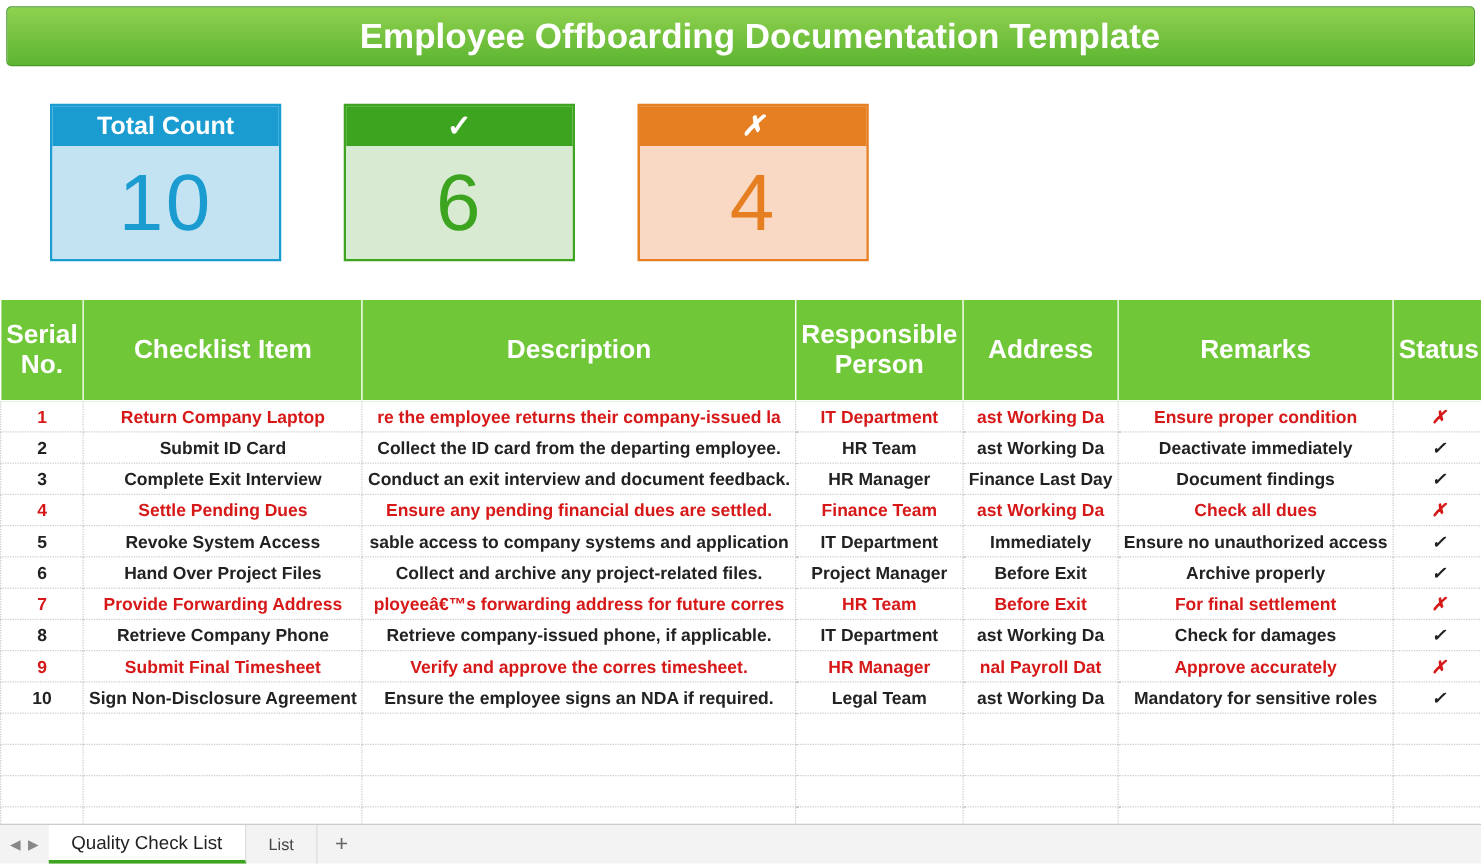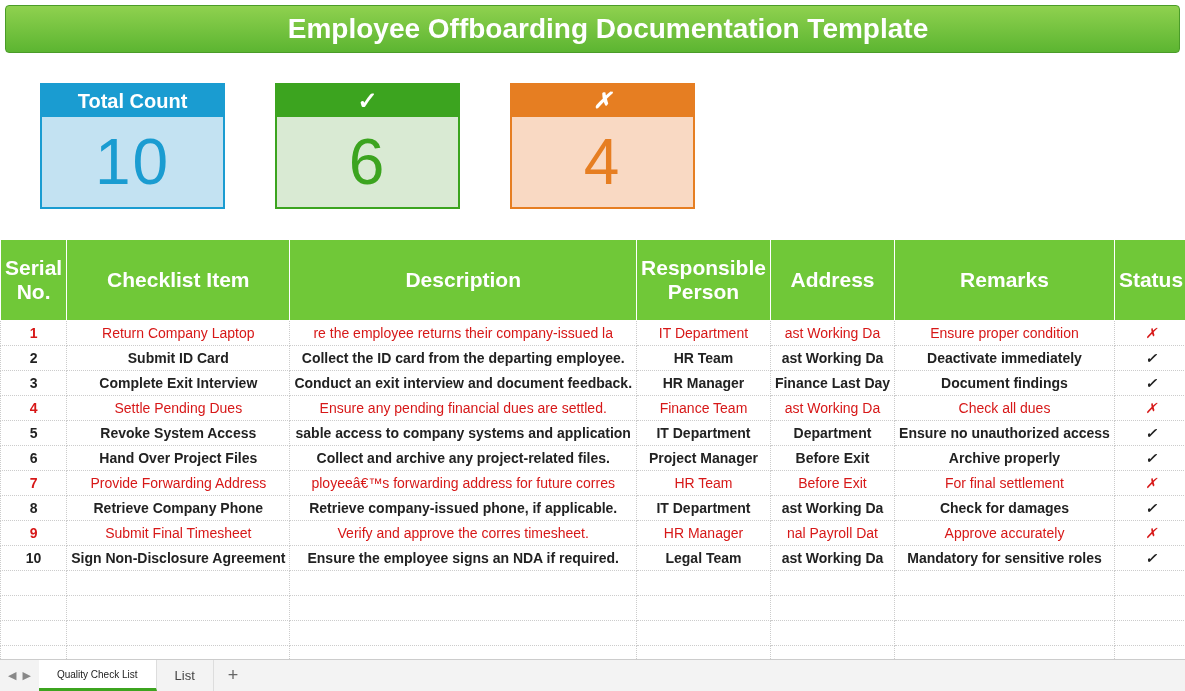--- a/index.html
+++ b/index.html
@@ -127,21 +127,21 @@
   text-overflow: clip;
 }
 .col-serial { width: 70px; font-weight: 600; }
 .col-item { width: 280px; }
 .col-desc { width: 310px; }
 .col-resp { width: 145px; }
 .col-dead { width: 95px; }
 .col-rem { width: 195px; }
 .col-stat { width: 70px; font-style: italic; font-weight: 700; }
 
-tr.unchecked td { color: #d71818; font-weight: 400; }
+tr.unchecked td { color: #d71818; font-weight: 700; }
 tr.checked td { color: #222; font-weight: bold; }
 tr.unchecked .col-serial, tr.checked .col-serial { font-weight: 600; }
 
 .stat-check { color: #2d9a1f; font-style: italic; }
 .stat-cross { color: #d71818; font-style: italic; }
 
 tr.empty td { height: 25px; }
 
 .sheet-tabs {
   position: absolute;
@@ -169,21 +169,21 @@
   display: flex;
   align-items: center;
   cursor: pointer;
   color: #444;
 }
 .sheet-tab.active {
   background: #fff;
   border-bottom: 3px solid #3ca41f;
   font-weight: 500;
   color: #222;
-  font-size:10px;
+  font-size:15px;
 }
 .add-sheet {
   padding: 0 14px;
   display: flex;
   align-items: center;
   font-size: 18px;
   color: #666;
   cursor: pointer;
 }
 </style>
@@ -264,21 +264,21 @@
           <td class="col-resp">Finance Team</td>
           <td class="col-dead">ast Working Da</td>
           <td class="col-rem">Check all dues</td>
           <td class="col-stat stat-cross">✗</td>
         </tr>
         <tr class="checked">
           <td class="col-serial">5</td>
           <td class="col-item">Revoke System Access</td>
           <td class="col-desc">sable access to company systems and application</td>
           <td class="col-resp">IT Department</td>
-          <td class="col-dead">Department</td>
+          <td class="col-dead">Immediately</td>
           <td class="col-rem">Ensure no unauthorized access</td>
           <td class="col-stat stat-check">✓</td>
         </tr>
         <tr class="checked">
           <td class="col-serial">6</td>
           <td class="col-item">Hand Over Project Files</td>
           <td class="col-desc">Collect and archive any project-related files.</td>
           <td class="col-resp">Project Manager</td>
           <td class="col-dead">Before Exit</td>
           <td class="col-rem">Archive properly</td>

